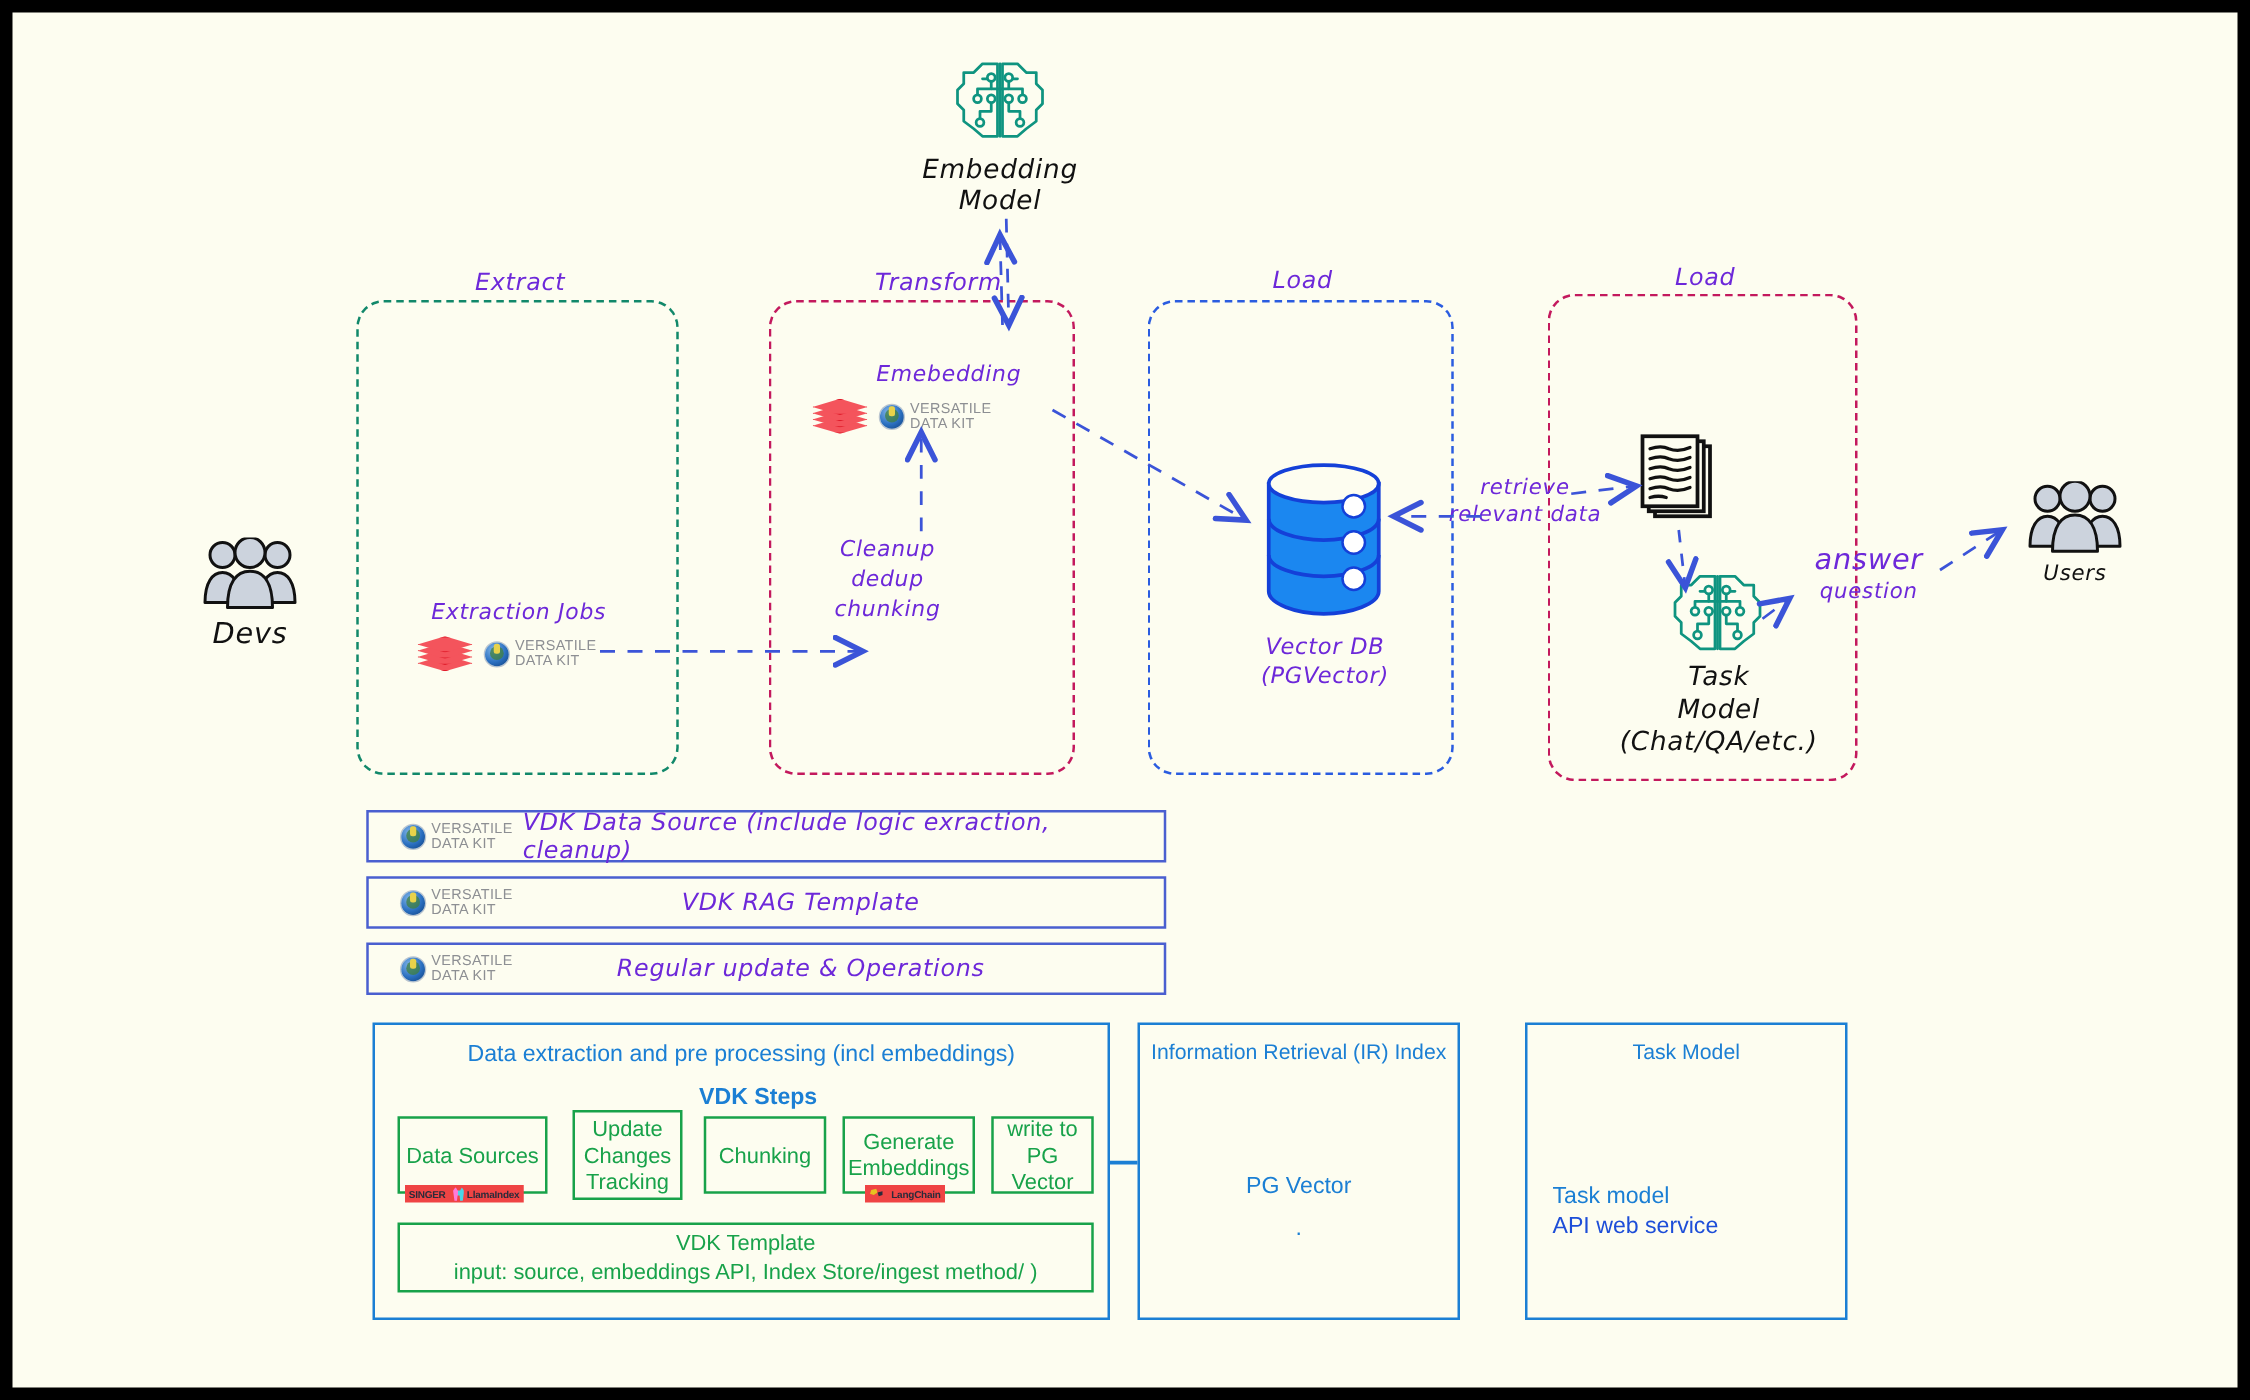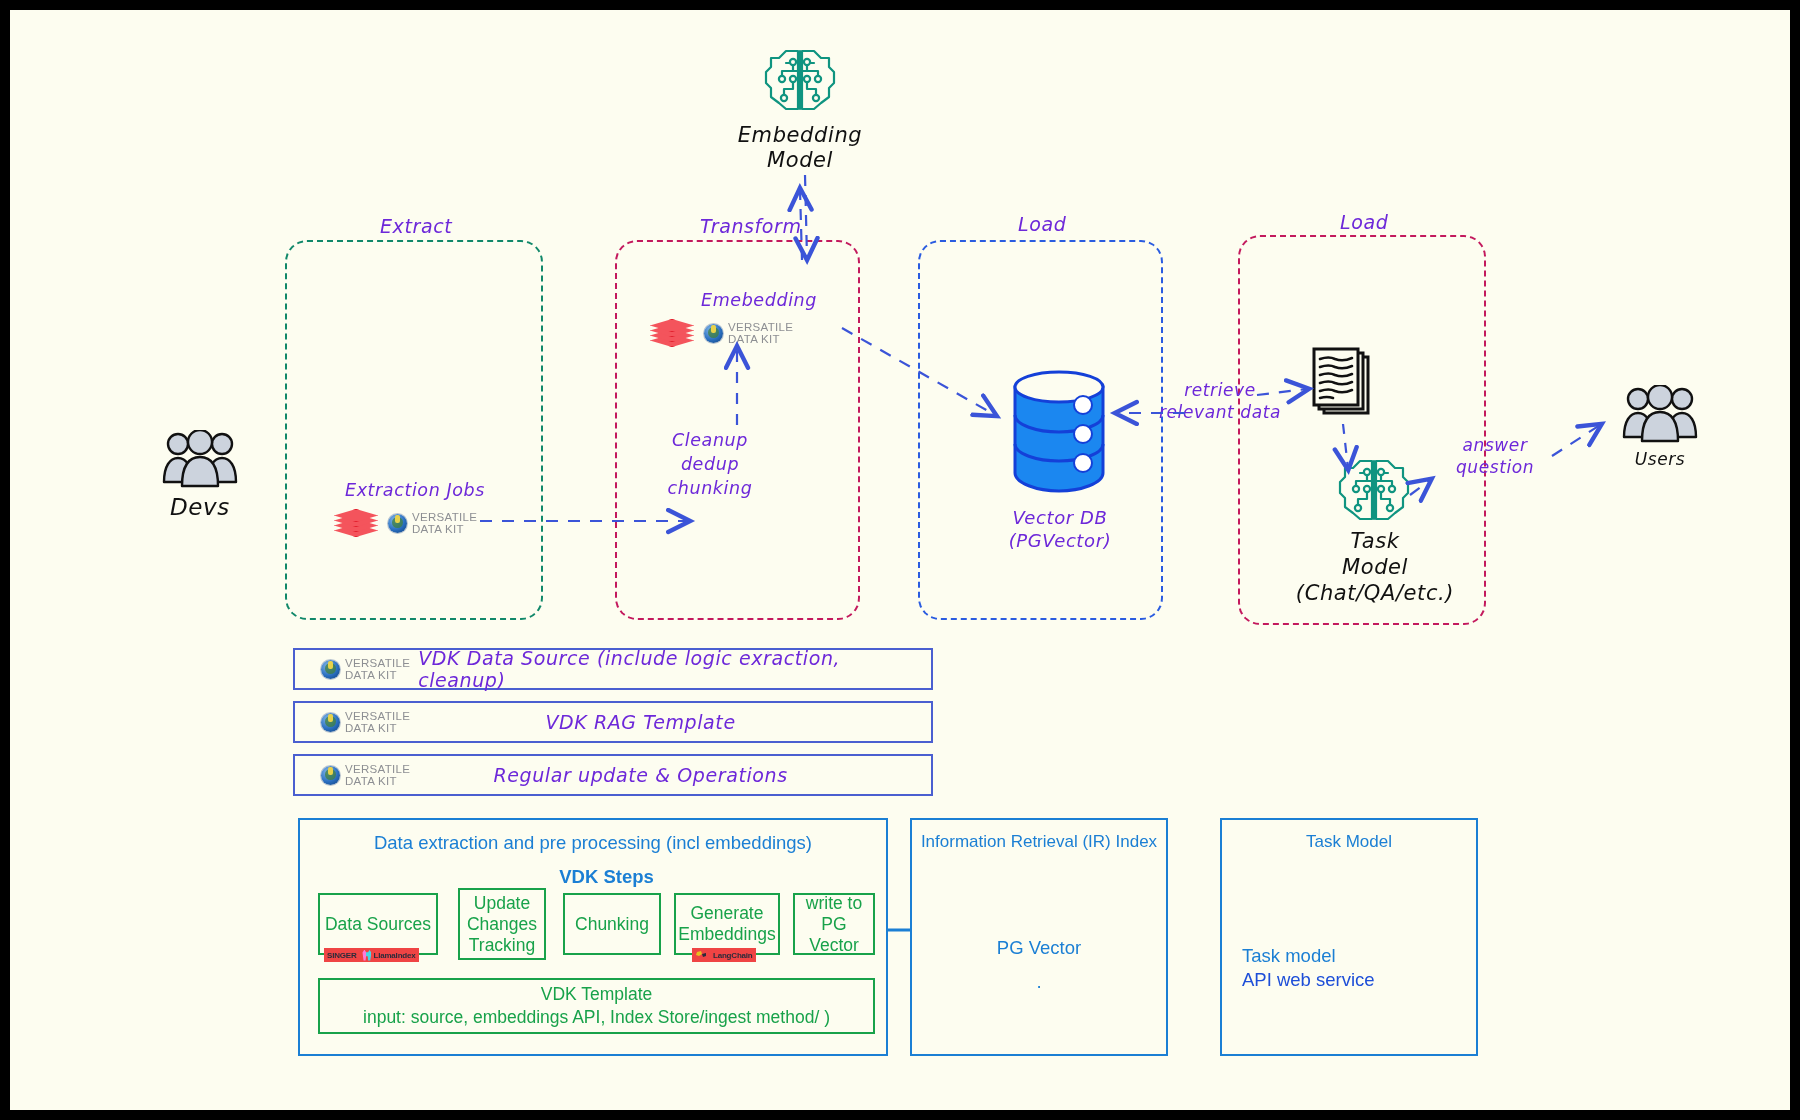--- a/index.html
+++ b/index.html
@@ -333,21 +333,21 @@
     </div>
     <div class="hand hand-black ctr" style="position:absolute; left:0; top:64px; width:110px; font-size:17px;">Users</div>
   </div>
 
   <div class="abs ctr" style="left:1135px; top:370px; width:150px;">
     <div class="hand hand-blue" style="font-size:17px;">retrieve</div>
     <div class="hand hand-blue" style="font-size:17px; margin-top:2px;">relevant data</div>
   </div>
 
   <div class="abs ctr" style="left:1425px; top:425px; width:120px;">
-    <div class="hand hand-blue" style="font-size:17px;">answer</div>
+    <div class="hand hand-blue" style="font-size:23px;">answer</div>
     <div class="hand hand-blue" style="font-size:17px; margin-top:2px;">question</div>
   </div>
 
   <svg class="overlay" width="1780" height="1100">
     <defs>
       <marker id="vhead" markerWidth="14" markerHeight="14" refX="10" refY="6" orient="auto">
         <path d="M1 1 L11 6 L1 11" fill="none" stroke="#3b54d8" stroke-width="2" stroke-linecap="round"></path>
       </marker>
     </defs>
 

